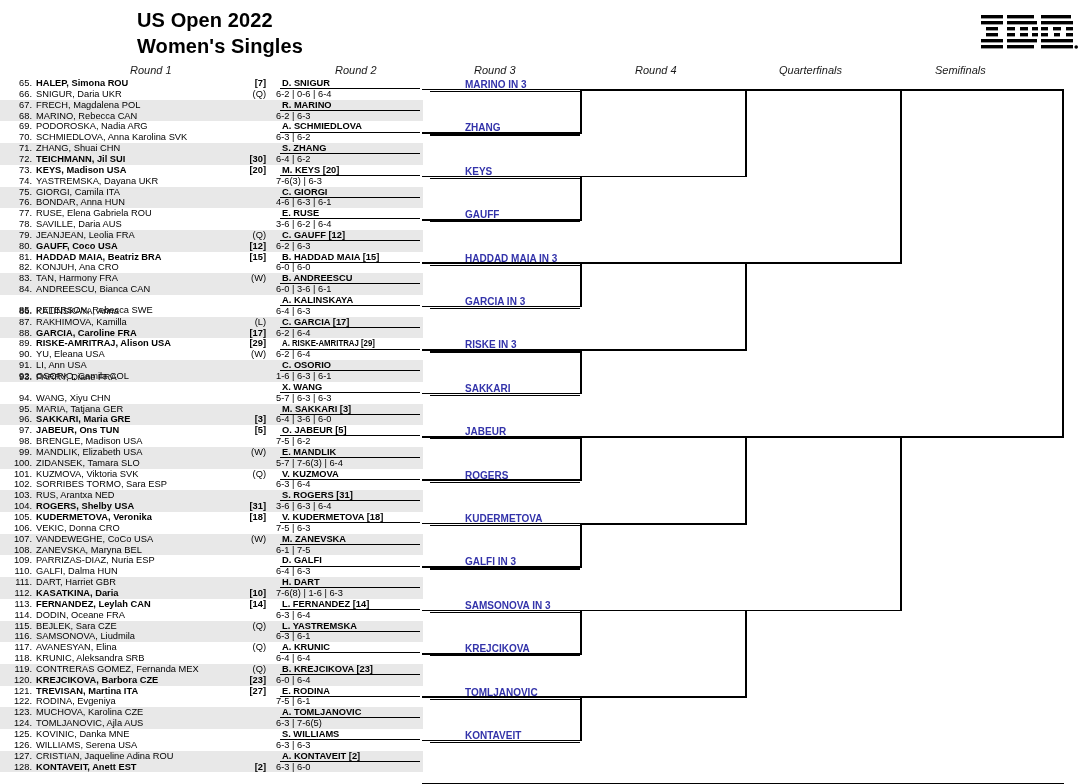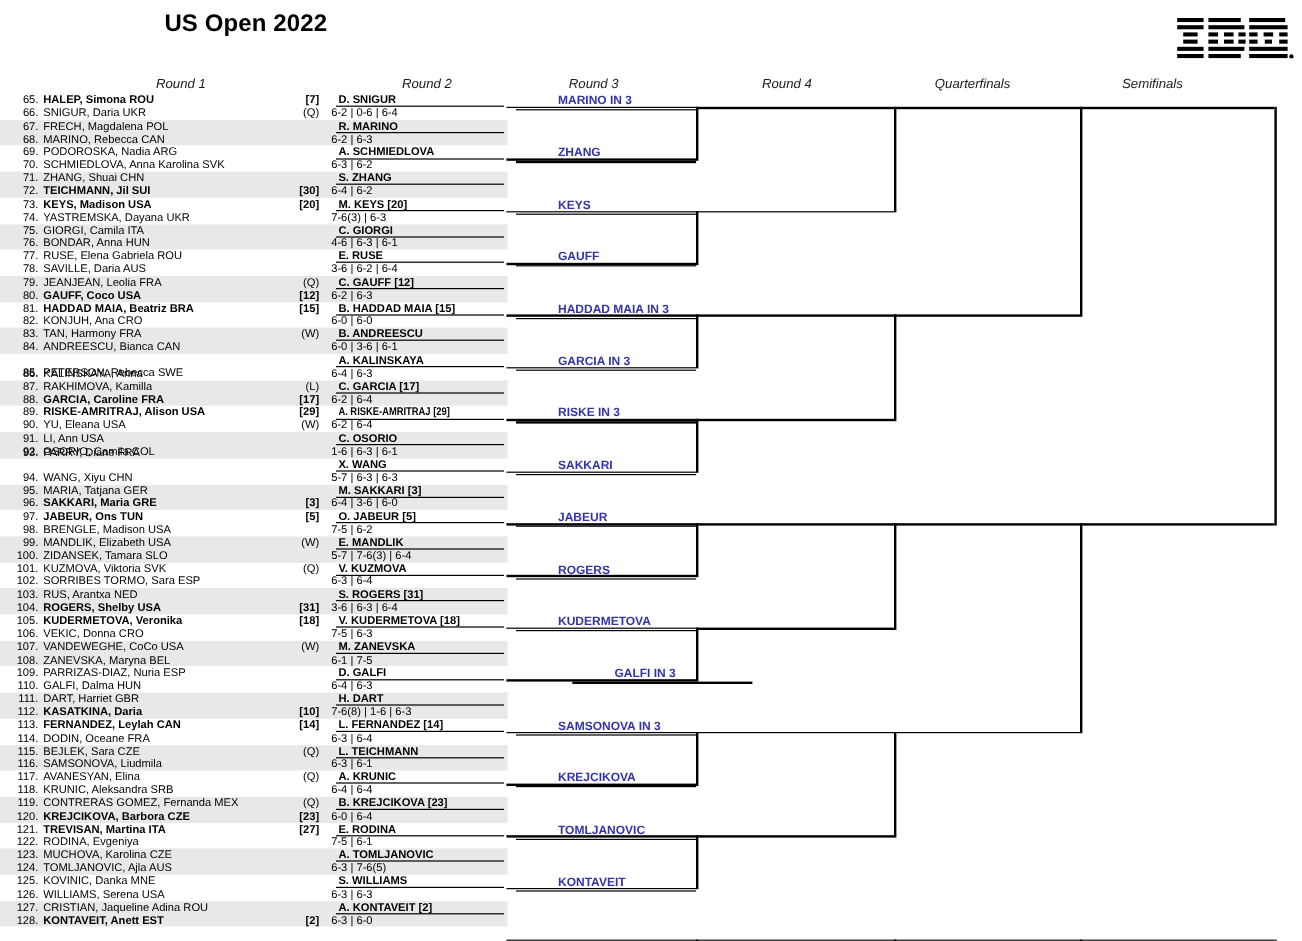--- a/index.html
+++ b/index.html
@@ -75,20 +75,21 @@
 </head>
 <body>
 
 <div class="stage">
 
   <div id="header">
 
 
     <div id="title-block">
       <div id="title-line1">US Open 2022</div>
+      <div id="title-line2">Women's Singles</div>
     </div>
 
     <svg id="ibm-logo" viewBox="0 0 100 40">
       <g fill="#000">
 
         <rect x="2" y="3" width="22" height="3.4"></rect>
         <rect x="2" y="9" width="22" height="3.4"></rect>
         <rect x="7" y="15" width="12" height="3.4"></rect>
         <rect x="7" y="21" width="12" height="3.4"></rect>
         <rect x="2" y="27" width="22" height="3.4"></rect>
@@ -553,21 +554,21 @@
           <div class="r2name">H. DART</div>
           <div class="r2underline"></div>
           <div class="r2score">7-6(8) | 1-6 | 6-3</div>
         </div>
         <div class="r2" style="top: 520.8px;">
           <div class="r2name">L. FERNANDEZ [14]</div>
           <div class="r2underline"></div>
           <div class="r2score">6-3 | 6-4</div>
         </div>
         <div class="r2" style="top: 542.5px;">
-          <div class="r2name">L. TEICHMANN</div>
+          <div class="r2name">L. YASTREMSKA</div>
           <div class="r2underline"></div>
           <div class="r2score">6-3 | 6-1</div>
         </div>
         <div class="r2" style="top: 564.2px;">
           <div class="r2name">A. KRUNIC</div>
           <div class="r2underline"></div>
           <div class="r2score">6-4 | 6-4</div>
         </div>
         <div class="r2" style="top: 585.9px;">
           <div class="r2name">B. KREJCIKOVA [23]</div>
@@ -633,21 +634,21 @@
           <div class="r3underline"></div>
         </div>
         <div class="r3" style="top: 391.6px;">
           <div class="r3name">ROGERS</div>
           <div class="r3underline"></div>
         </div>
         <div class="r3" style="top: 435px;">
           <div class="r3name">KUDERMETOVA</div>
           <div class="r3underline"></div>
         </div>
-        <div class="r3" style="top: 478.4px; margin-left: 47px;">
+        <div class="r3" style="top: 478.4px;">
           <div class="r3name">GALFI IN 3</div>
           <div class="r3underline"></div>
         </div>
         <div class="r3" style="top: 521.8px;">
           <div class="r3name">SAMSONOVA IN 3</div>
           <div class="r3underline"></div>
         </div>
         <div class="r3" style="top: 565.2px;">
           <div class="r3name">KREJCIKOVA</div>
           <div class="r3underline"></div>

